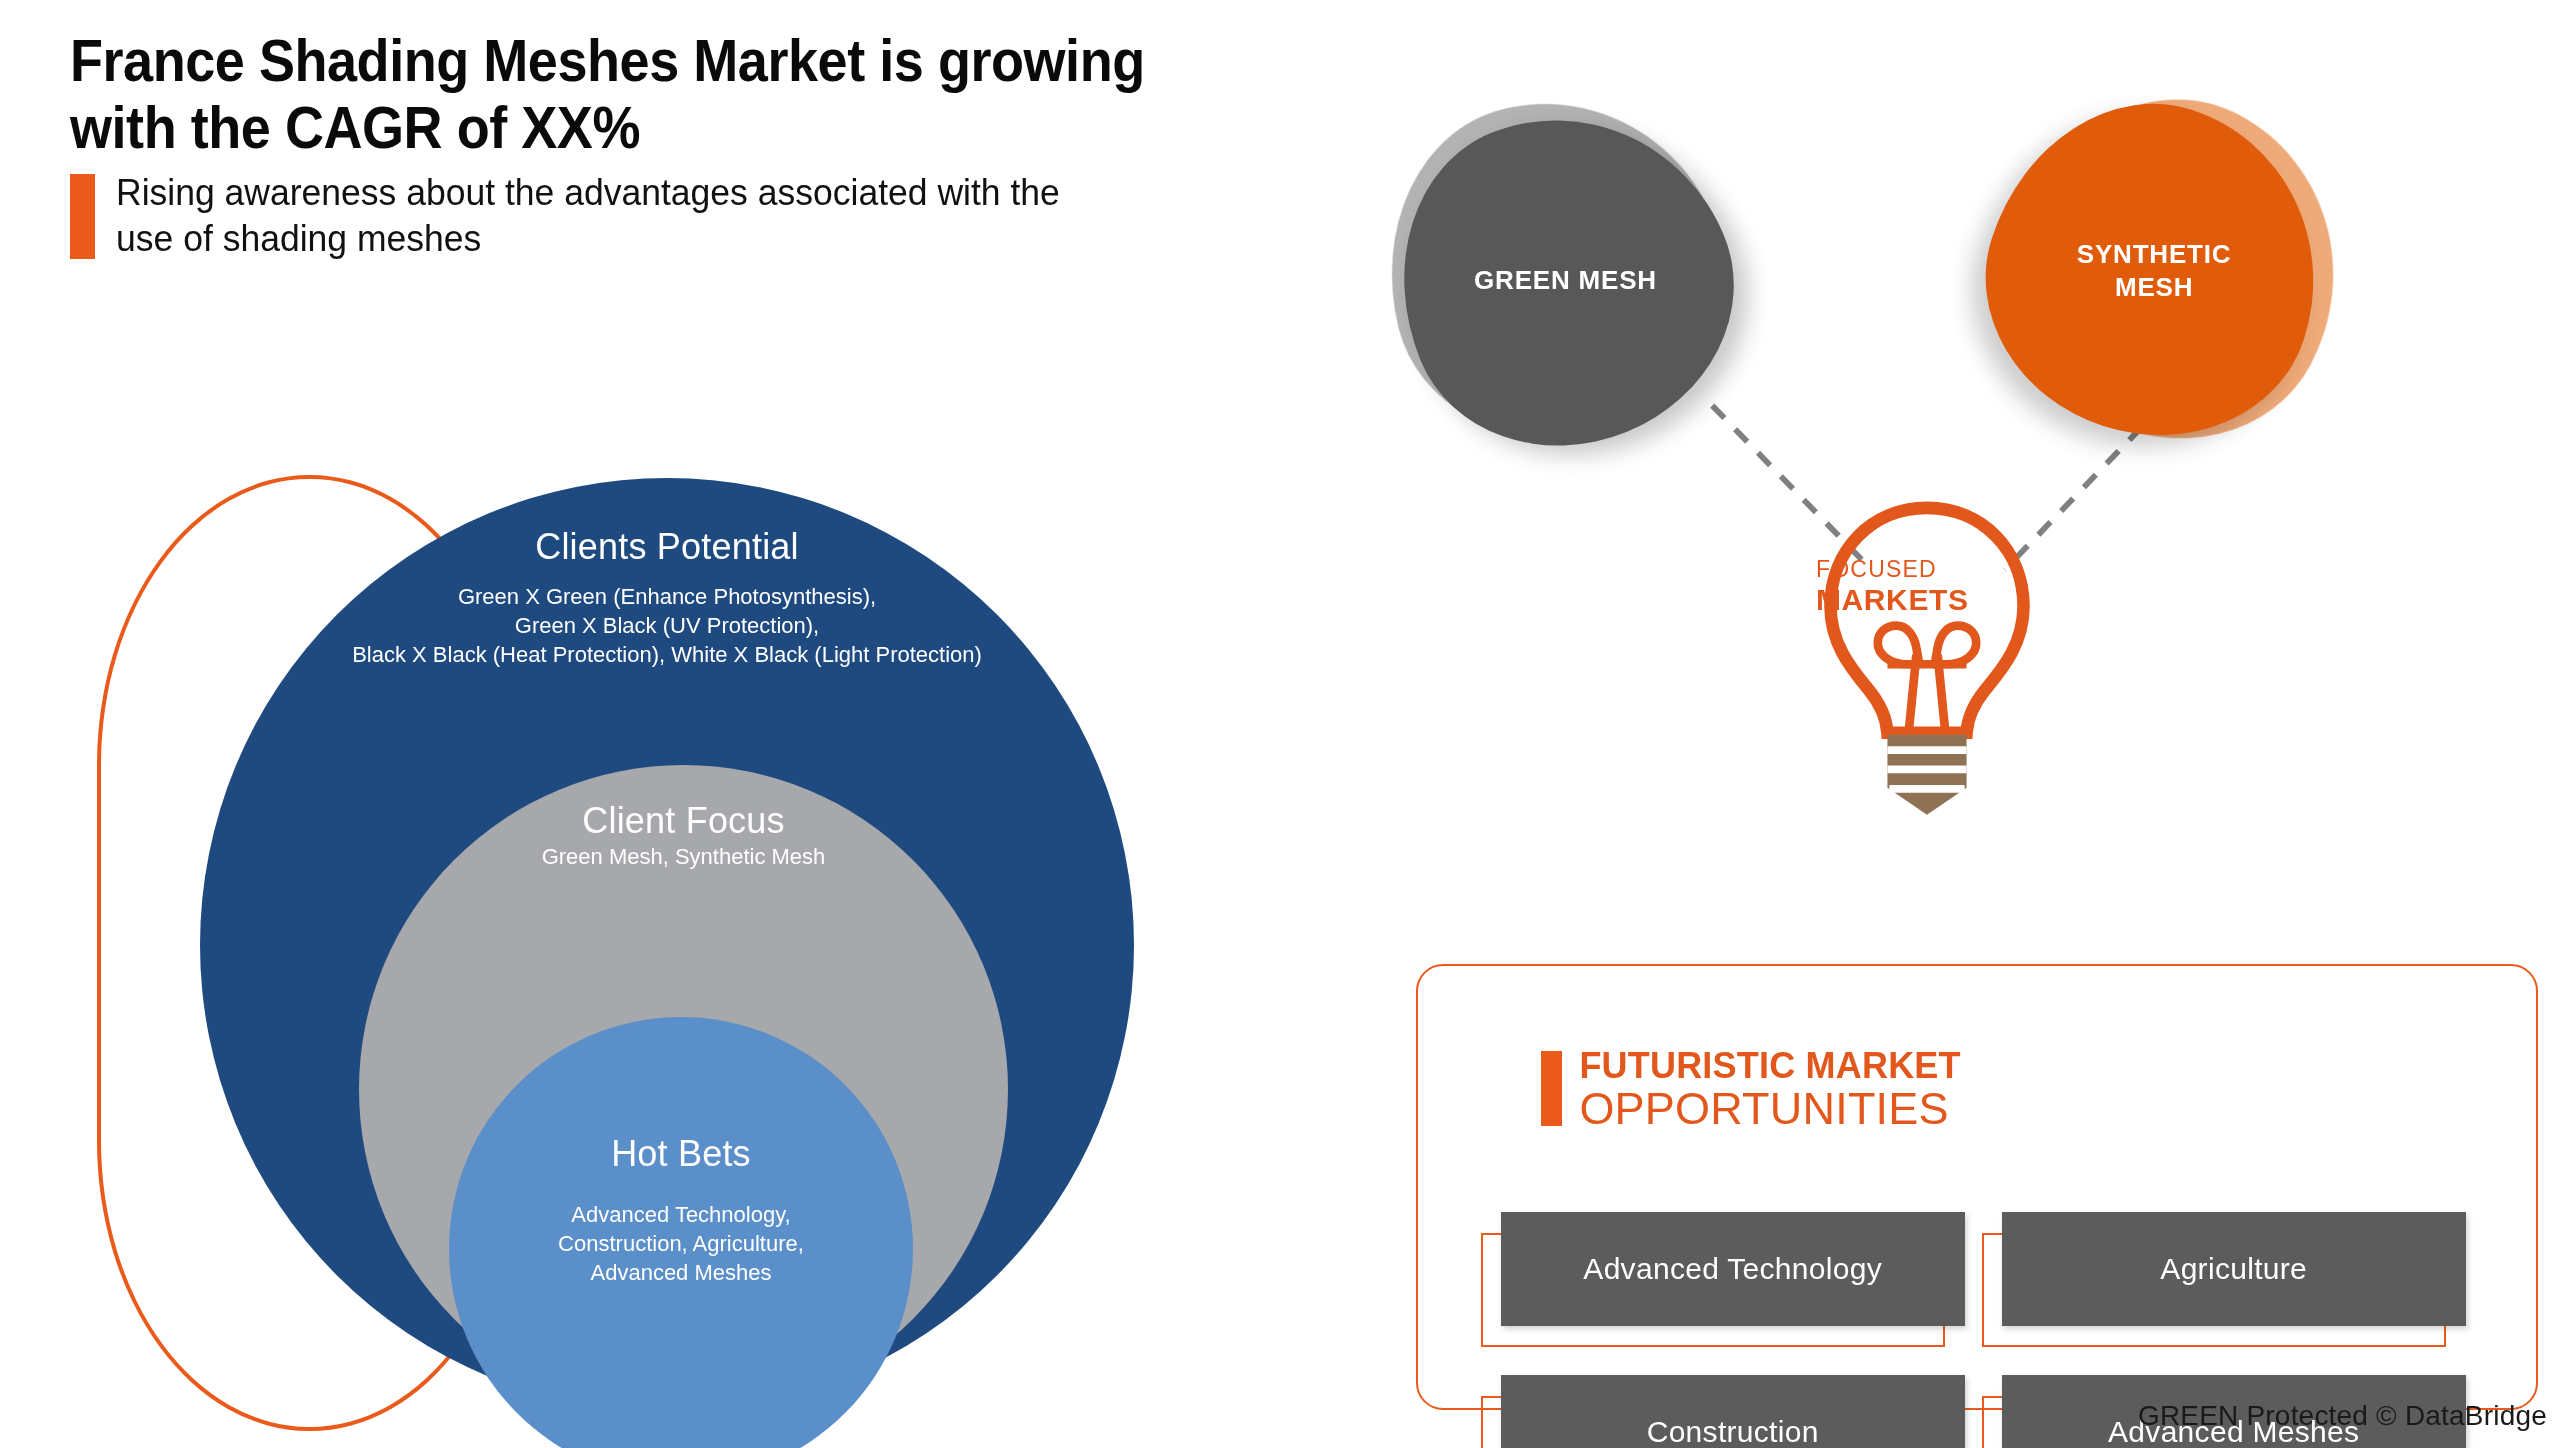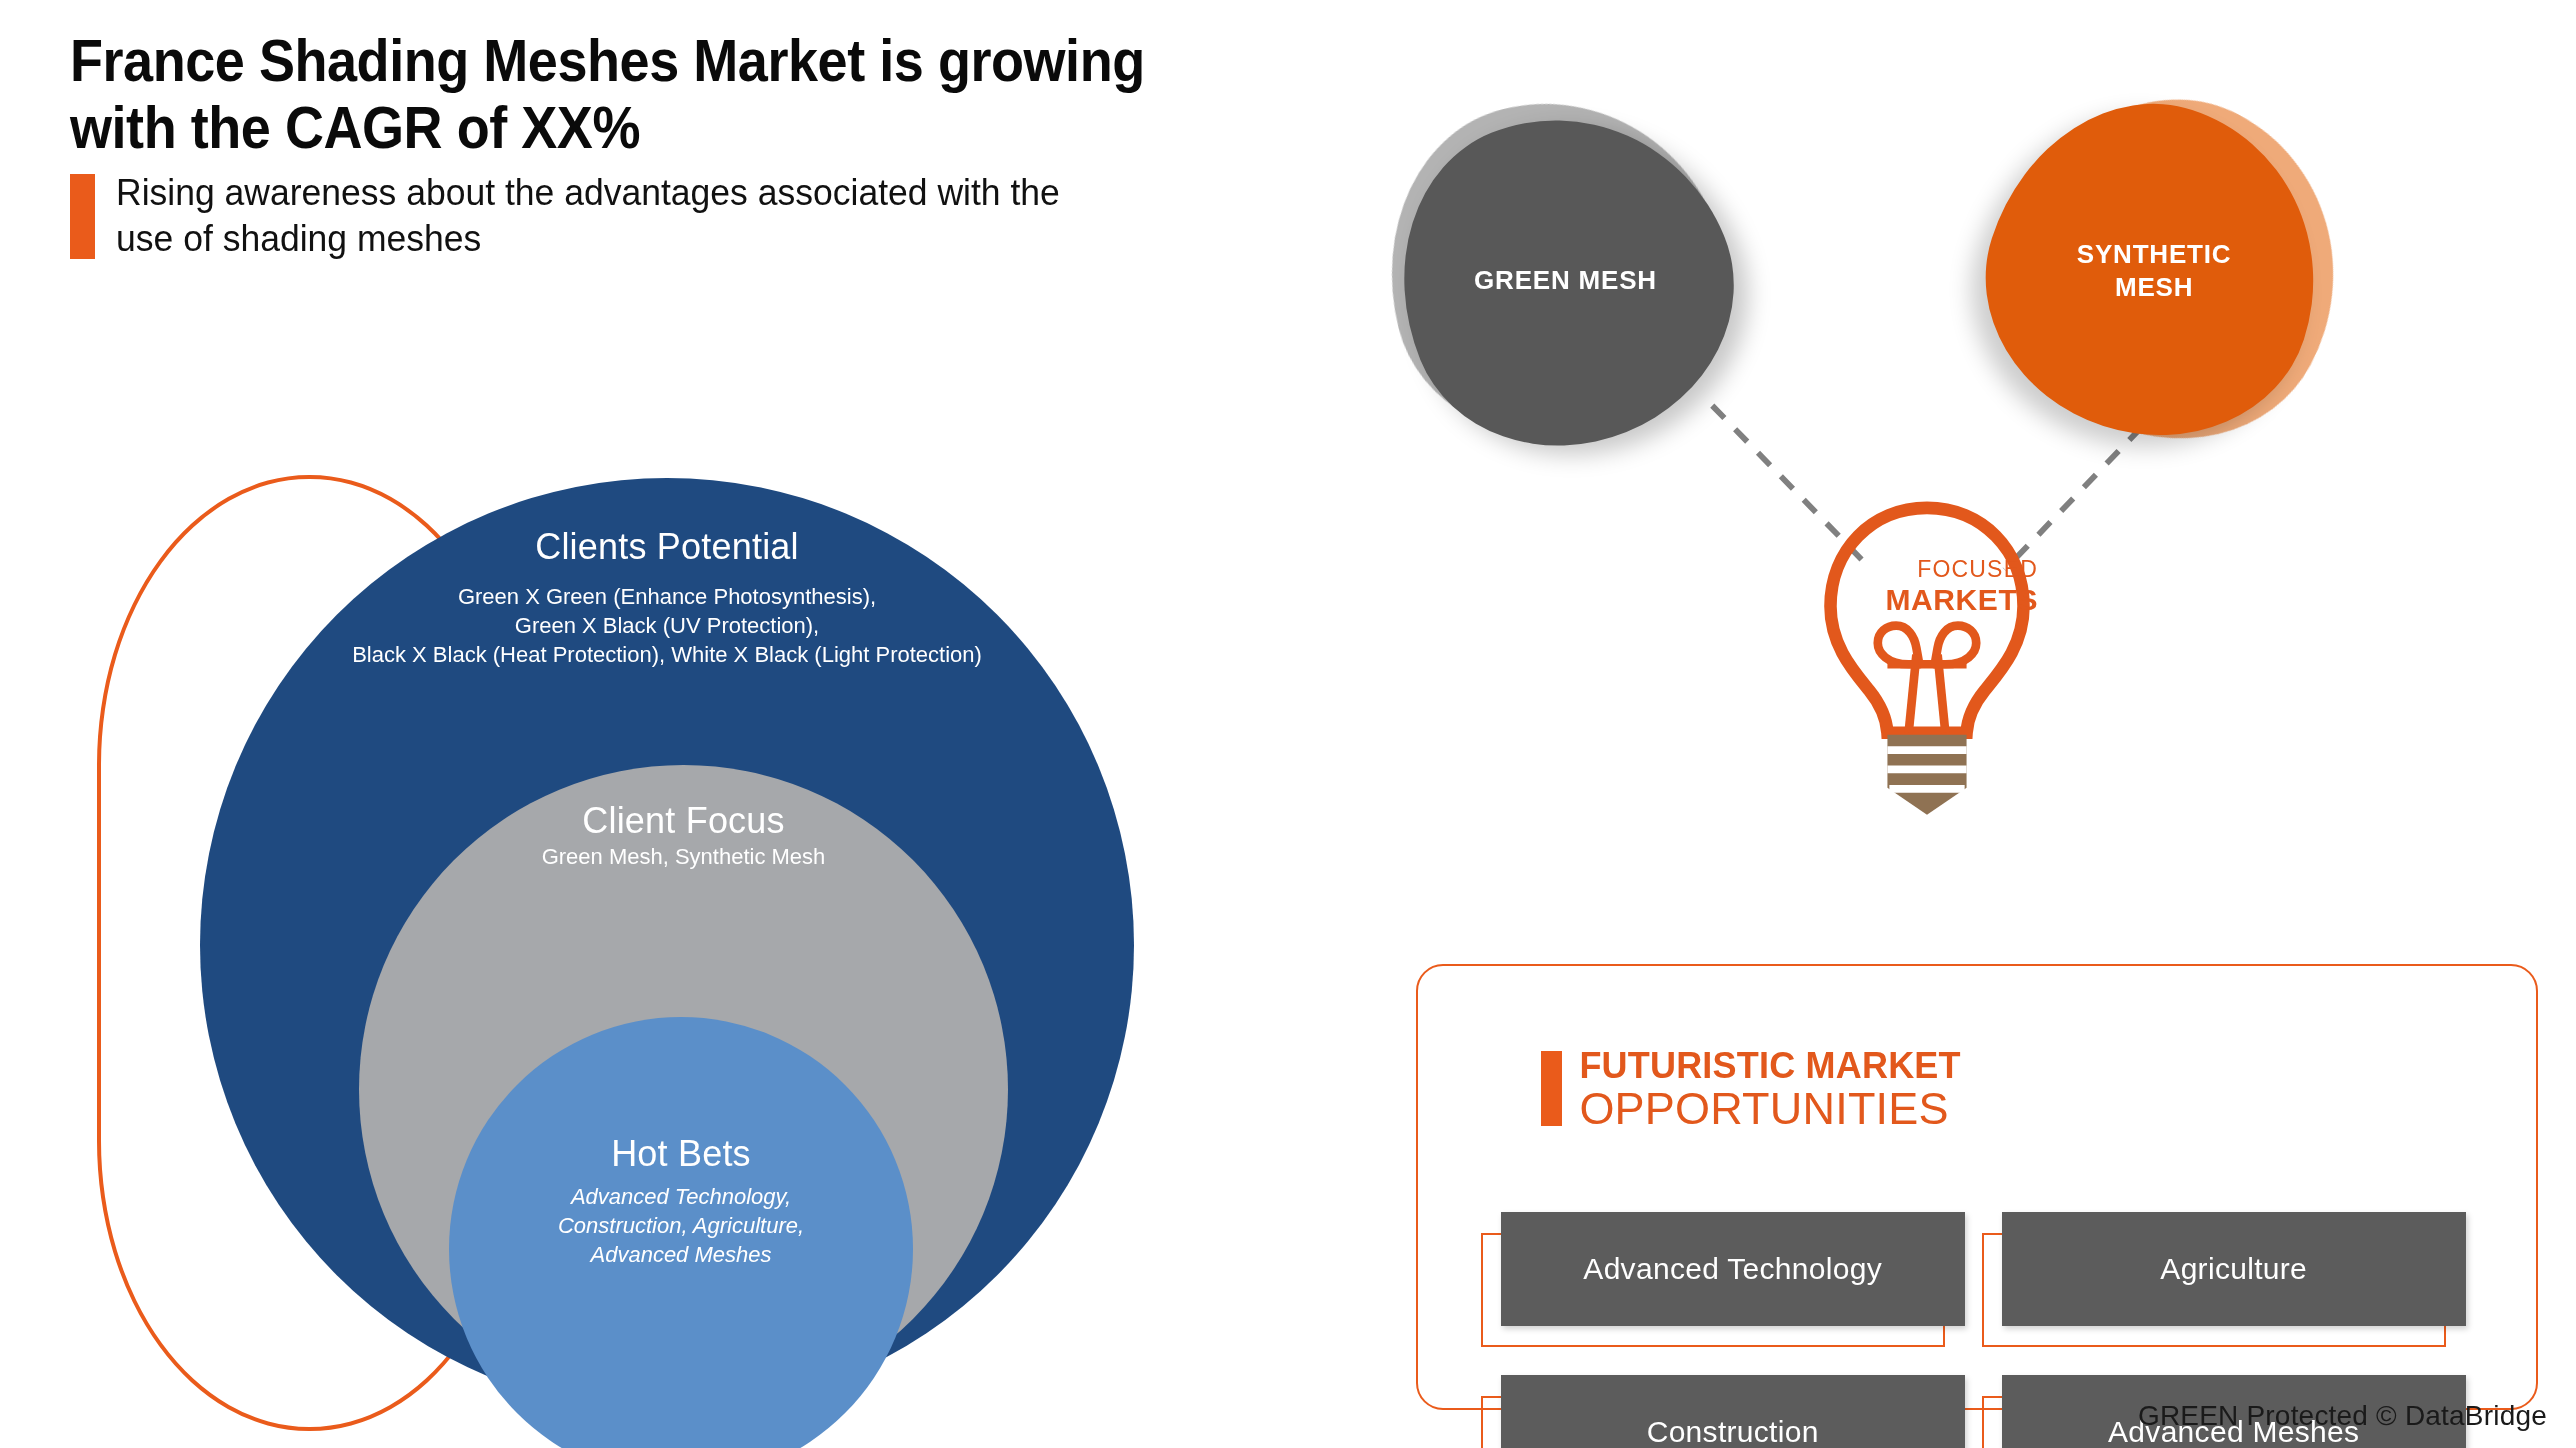--- a/index.html
+++ b/index.html
@@ -120,21 +120,21 @@
     line-height: 1.32;
     color: #ffffff;
     white-space: pre-line;
     font-weight: normal;
   }
   #ring-outer .ring-title { margin-top: 48px; }
   #ring-outer .ring-body  { margin-top: 14px; }
   #ring-mid .ring-title   { margin-top: 35px; }
   #ring-mid .ring-body    { }
   #ring-inner .ring-title { margin-top: 116px; }
-  #ring-inner .ring-body  { margin-top: 7px; font-style: italic; }
+  #ring-inner .ring-body  { margin-top: 25px; }
 
   
   #mesh-area {
     position: absolute;
     left: 1401px;
     top: 116px;
     width: 1140px;
     height: 753px;
   }
   .blob-wrap {
@@ -200,21 +200,21 @@
     left: 415px;
     top: 382px;
     width: 222px;
     height: 319px;
   }
   #bulb-label {
     position: absolute;
     left: 0;
     top: 60px;
     width: 222px;
-    text-align: right;
+    text-align: left;
     color: #e2581c;
     line-height: 1;
     pointer-events: none;
   }
   #bulb-label .l1 {
     display: block;
     font-family: "Liberation Sans Narrow", "Liberation Sans", sans-serif;
     font-size: 23px;
     font-weight: normal;
     letter-spacing: 1.2px;

